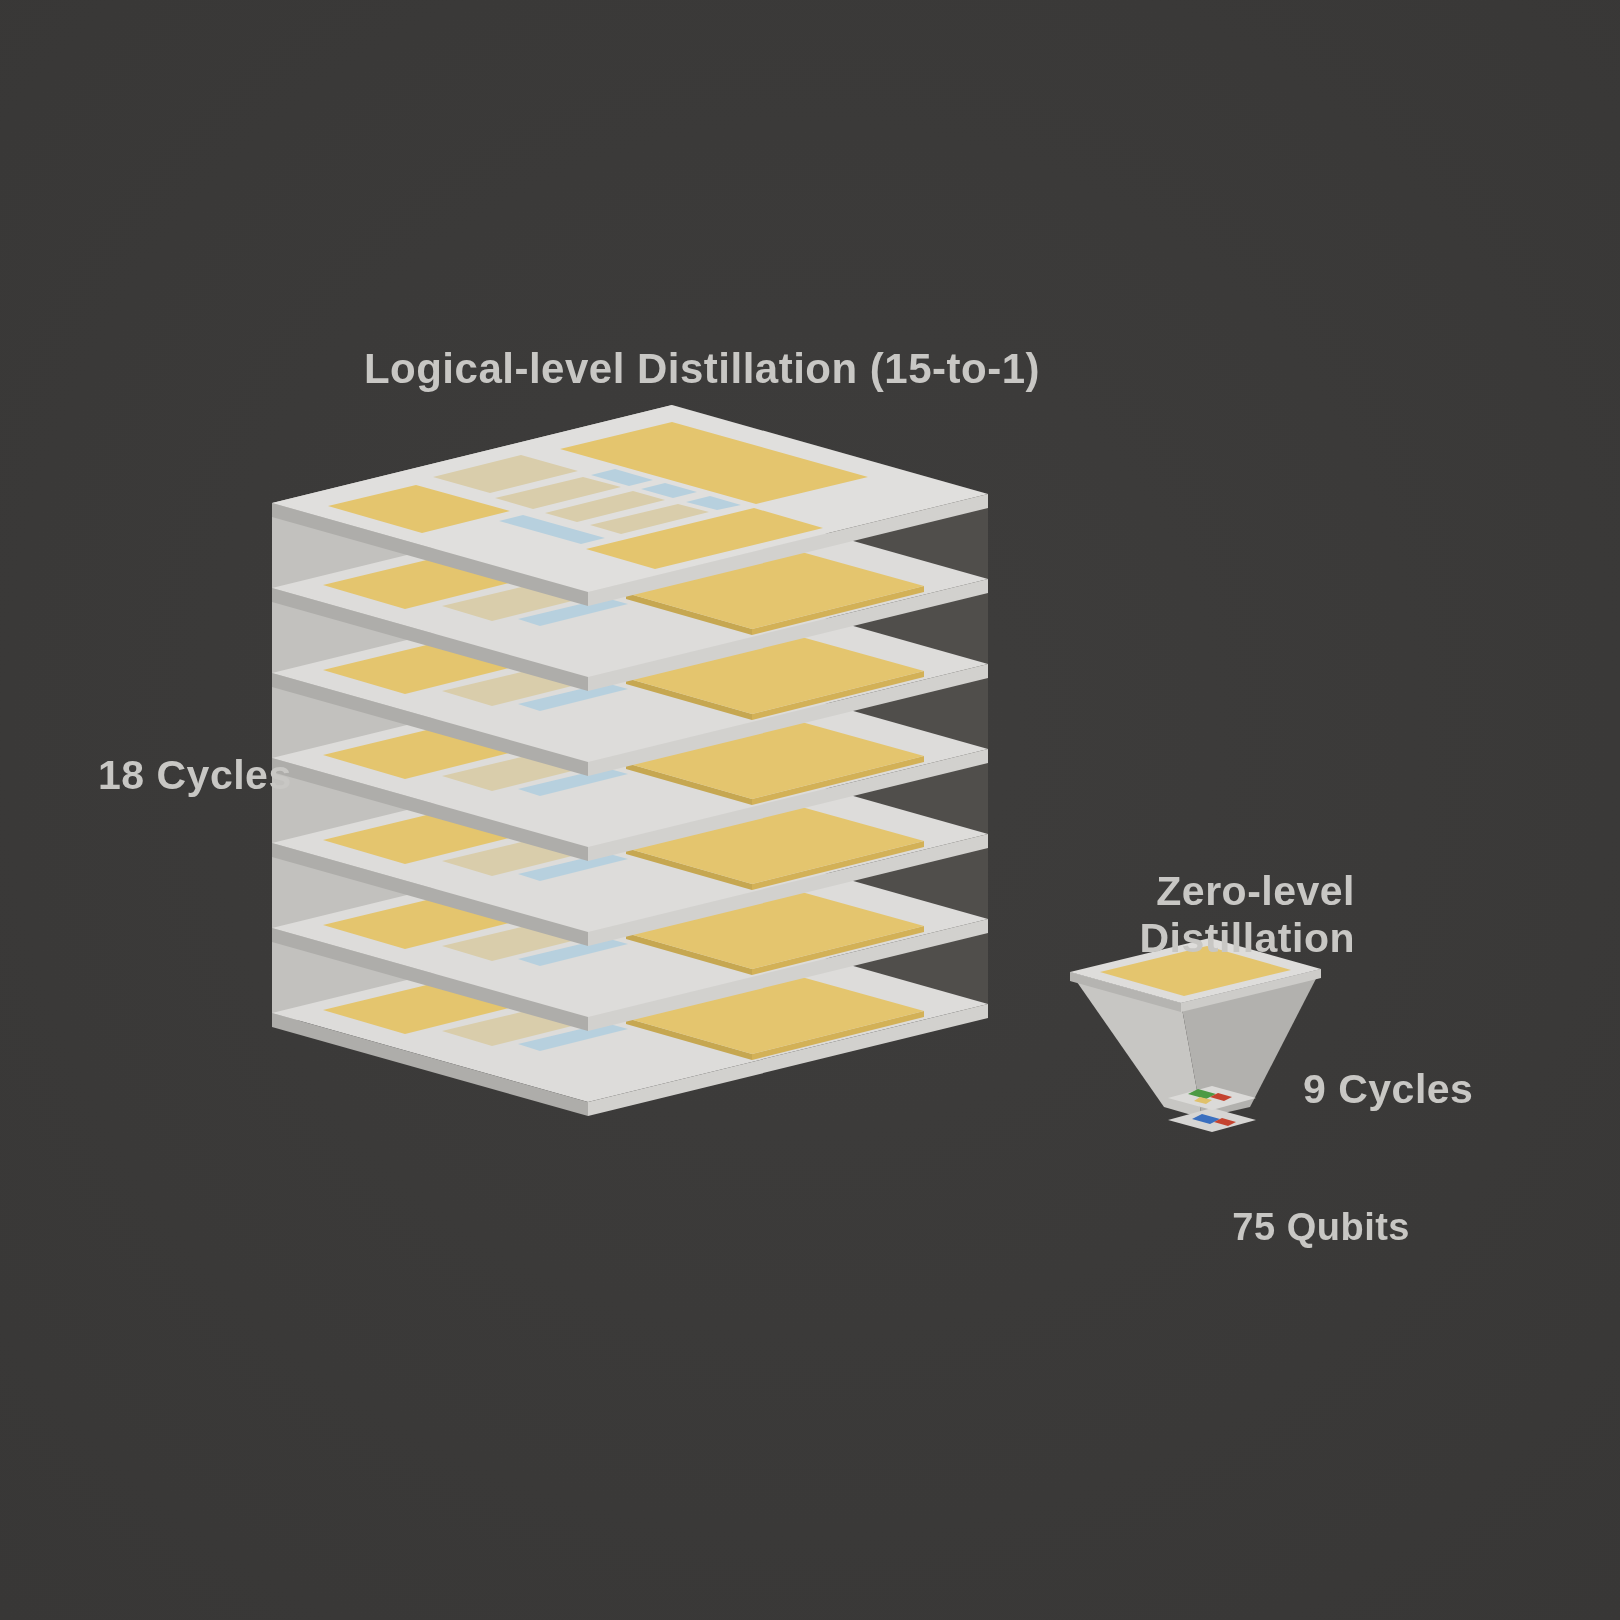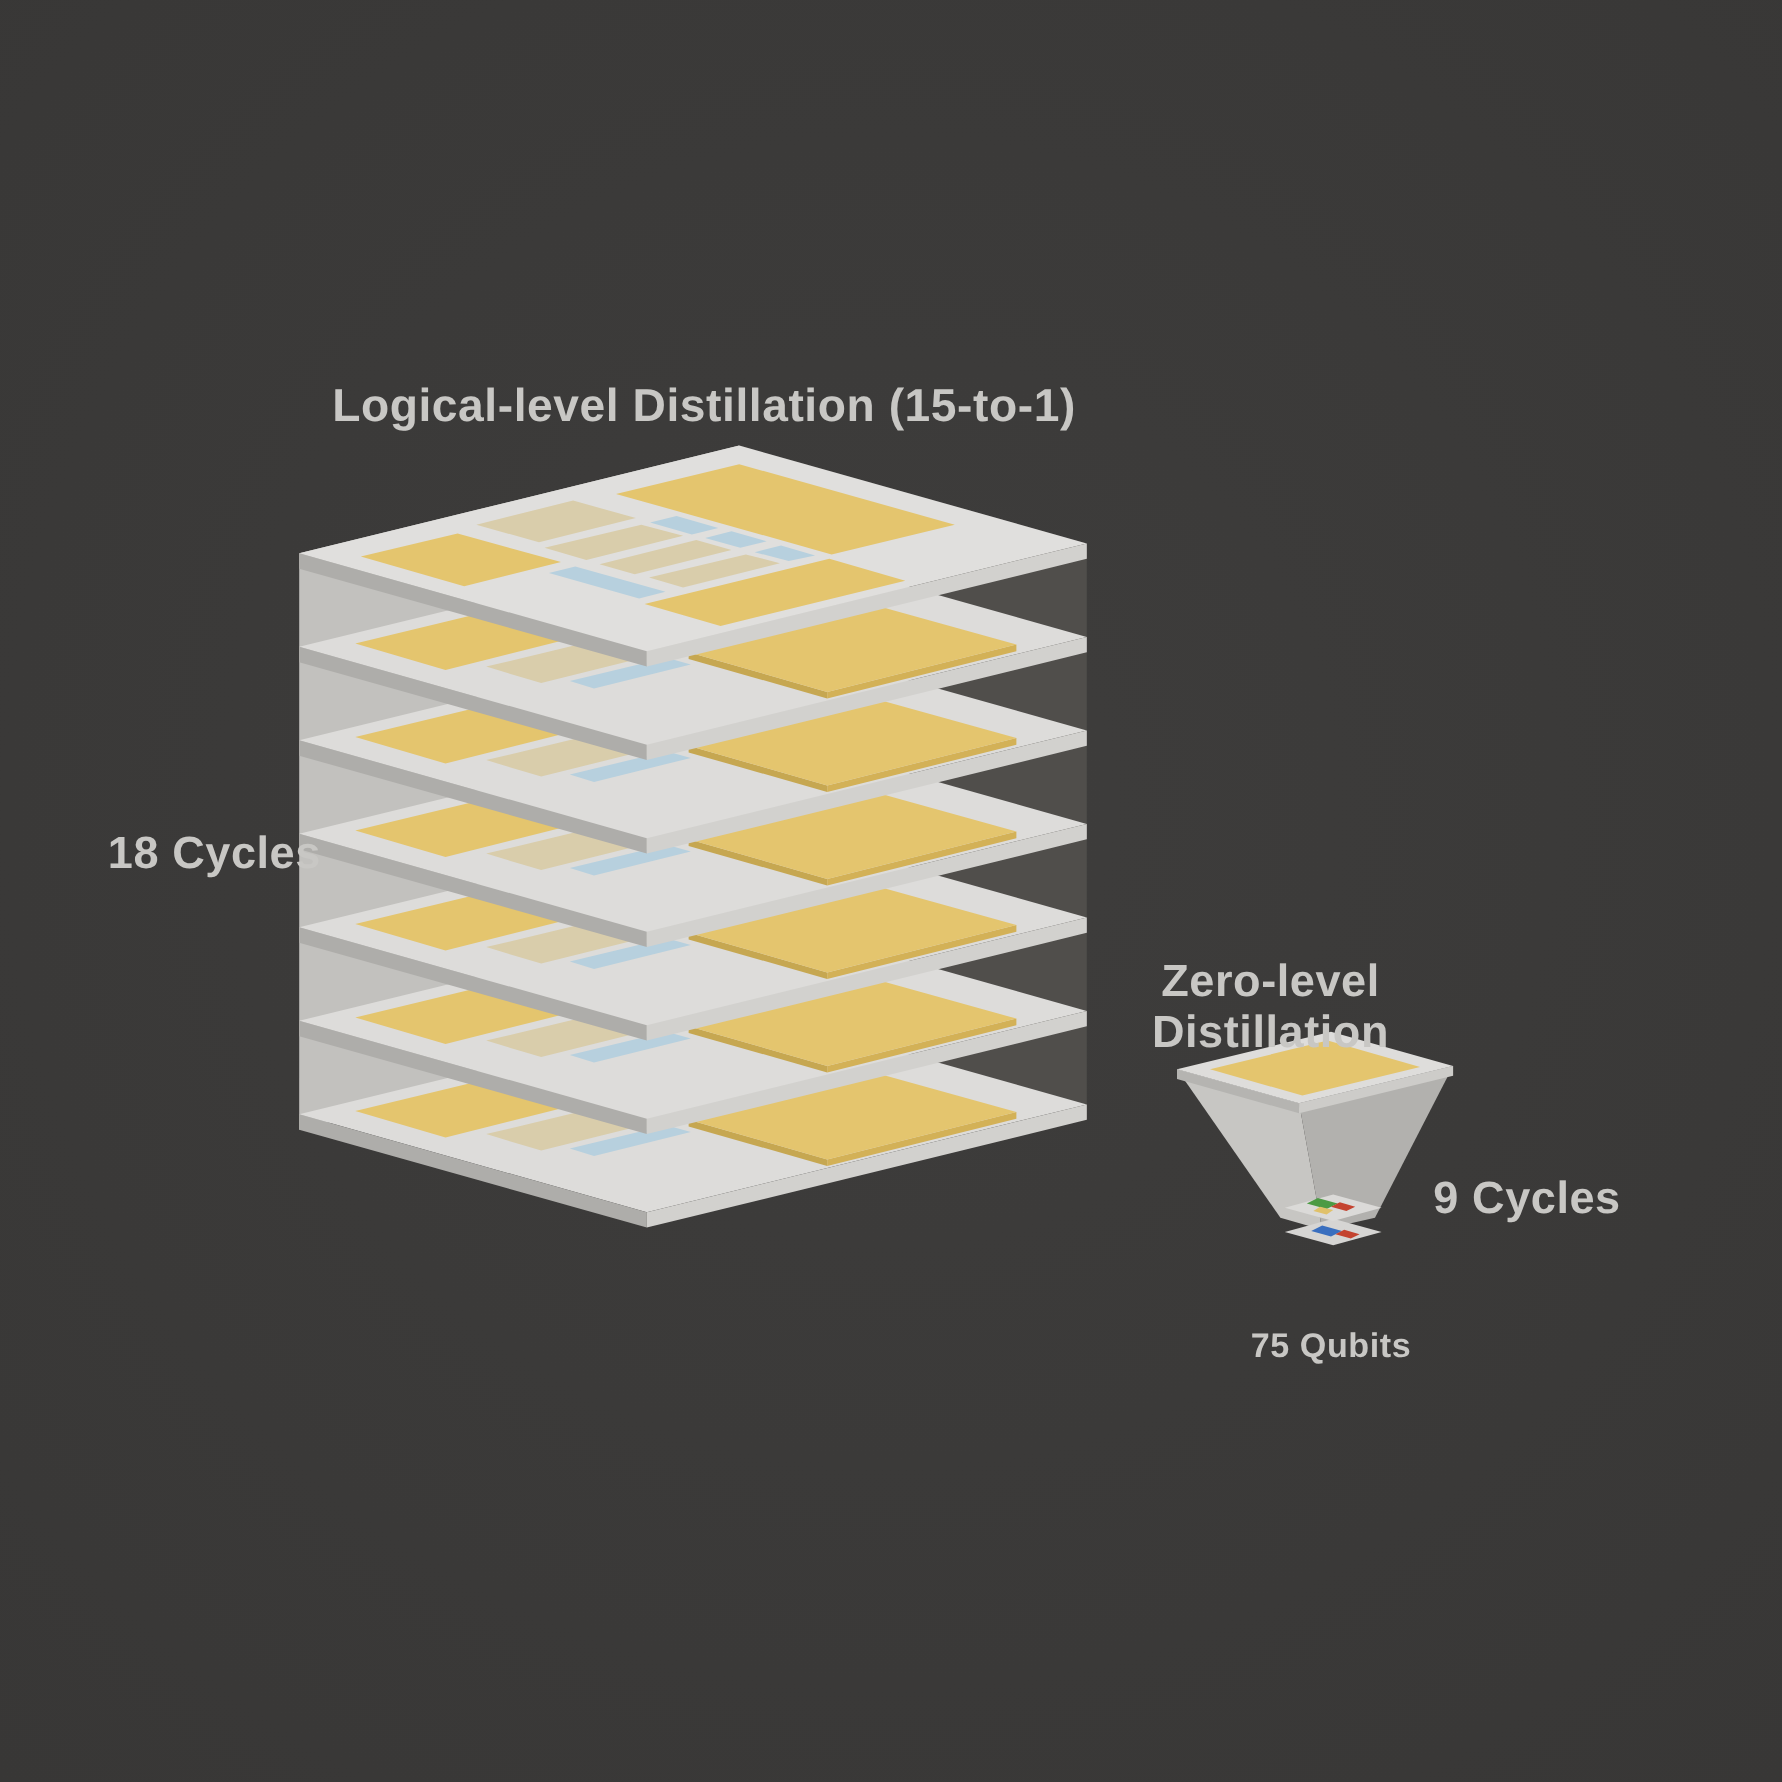--- a/index.html
+++ b/index.html
@@ -15,27 +15,27 @@
     position: absolute;
     inset: 0;
   }
   .label {
     position: absolute;
     color: #c8c7c4;
     font-weight: 600;
     letter-spacing: 0.5px;
     white-space: nowrap;
   }
-  .label.centered { text-align: center; white-space: normal; }
+  .label.centered { text-align: right; white-space: normal; }
   .title-left   { left: 240px; top: 345px; width: 800px; font-size: 42px; }
   .cycles-left  { left: 98px;  top: 752px; font-size: 41px; text-align: right; }
   .title-right  { left: 955px; top: 868px; width: 400px; font-size: 41px; }
   .cycles-right { left: 1303px; top: 1066px; font-size: 41px; text-align: right; }
   .qubits-left  { left: 387px; top: 1206px; width: 400px; font-size: 41px; }
-  .qubits-right { left: 1010px; top: 1206px; width: 400px; font-size: 31px; }
+  .qubits-right { left: 1010px; top: 1206px; width: 400px; font-size: 38px; }
 </style>
 </head>
 <body>
 
 <div class="canvas">
 
   <svg class="scene" width="1620" height="1620" viewBox="0 0 1620 1620">
 
     <defs>
 

